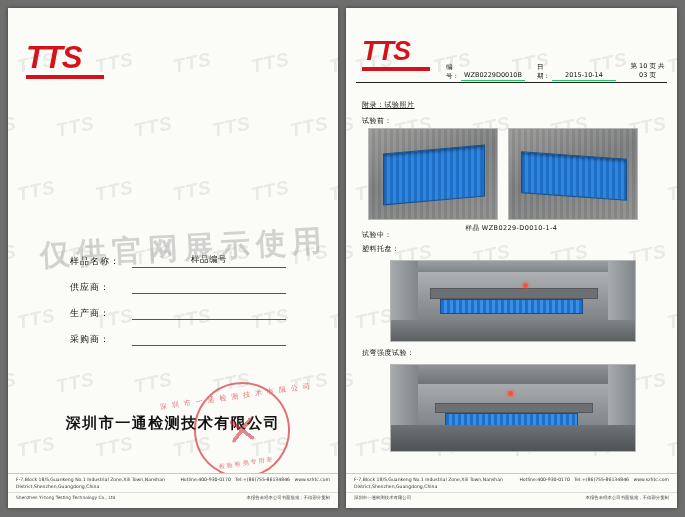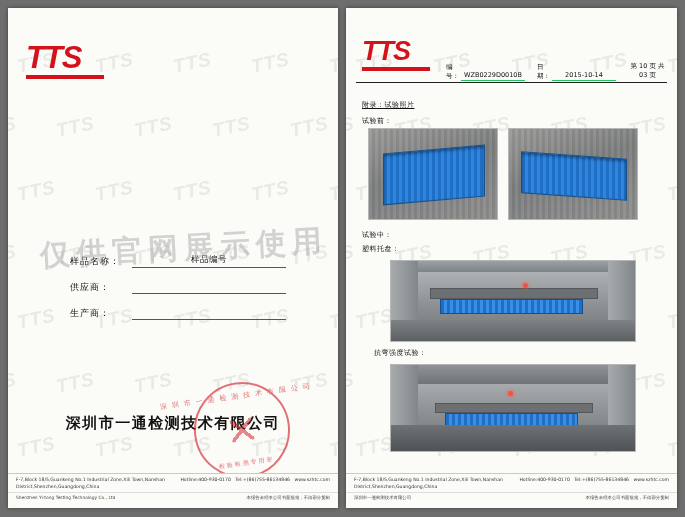--- a/index.html
+++ b/index.html
@@ -138,21 +138,21 @@
   .rhead .u{border-bottom:1px solid #22c55e;padding:0 2px 1px 2px;min-width:60px;text-align:center;}
   .rline{position:absolute;left:10px;right:10px;top:74px;border-top:1.5px solid #222;}
   .sec{
     position:absolute;font-family:"DejaVu Sans", sans-serif;
     font-size:7px;color:#111;letter-spacing:.5px;
   }
   #attach-label{left:16px;top:92px;text-decoration:underline;}
   #label-sample{left:16px;top:108px;}
   #label-sample-no{left:16px;top:236px;}
   #label-testing{left:16px;top:222px;}
-  #label-bend{left:28px;top:340px;}
+  #label-bend{left:16px;top:340px;}
   #sample-code{
     position:absolute;left:0;right:0;top:216px;text-align:center;
     font-family:"DejaVu Sans", sans-serif;font-size:6.5px;color:#111;letter-spacing:.4px;
   }
 
   .photo{position:absolute;border:1px solid #b6b6b6;overflow:hidden;background:#8a8d90;}
   .photo .inner{position:absolute;inset:0;}
 
   
   .concrete{
@@ -247,20 +247,24 @@
         <span class="fvalue">样品编号</span>
       </div>
       <div class="frow">
         <span class="flabel">供应商：</span>
         <span class="fvalue"></span>
       </div>
       <div class="frow">
         <span class="flabel">生产商：</span>
         <span class="fvalue"></span>
       </div>
+      <div class="frow">
+        <span class="flabel">采购商：</span>
+        <span class="fvalue"></span>
+      </div>
     </div>
 
     <div id="company-line">深圳市一通检测技术有限公司</div>
 
     <div id="seal">
       <div class="seal-text">
         <span class="st-top">深圳市一通检测技术有限公司</span>
         <span class="st-bot">检验检测专用章</span>
       </div>
     </div>
@@ -360,20 +364,21 @@
       <div class="inner concrete">
         <div class="pallet" style="left:14px;top:20px;width:100px;height:50px;transform:skewY(-5deg);"></div>
       </div>
     </div>
     <div class="photo" style="left:162px;top:120px;width:128px;height:90px;">
       <div class="inner concrete">
         <div class="pallet" style="left:12px;top:26px;width:104px;height:40px;transform:skewY(4deg);"></div>
       </div>
     </div>
 
+    <div id="sample-code">样品 WZB0229-D0010-1-4</div>
     <div class="sec" id="label-testing">试验中：</div>
     <div class="sec" id="label-sample-no">塑料托盘：</div>
 
     <div class="photo machine" style="left:44px;top:252px;width:244px;height:80px;">
       <div class="inner">
         <div class="mach-top"></div>
         <div class="mach-frame-l"></div>
         <div class="mach-frame-r"></div>
         <div class="mach-beam" style="left:16%;top:34%;width:68%;height:9px;"></div>
         <div class="mach-blue" style="left:20%;top:48%;width:58%;height:13px;"></div>

